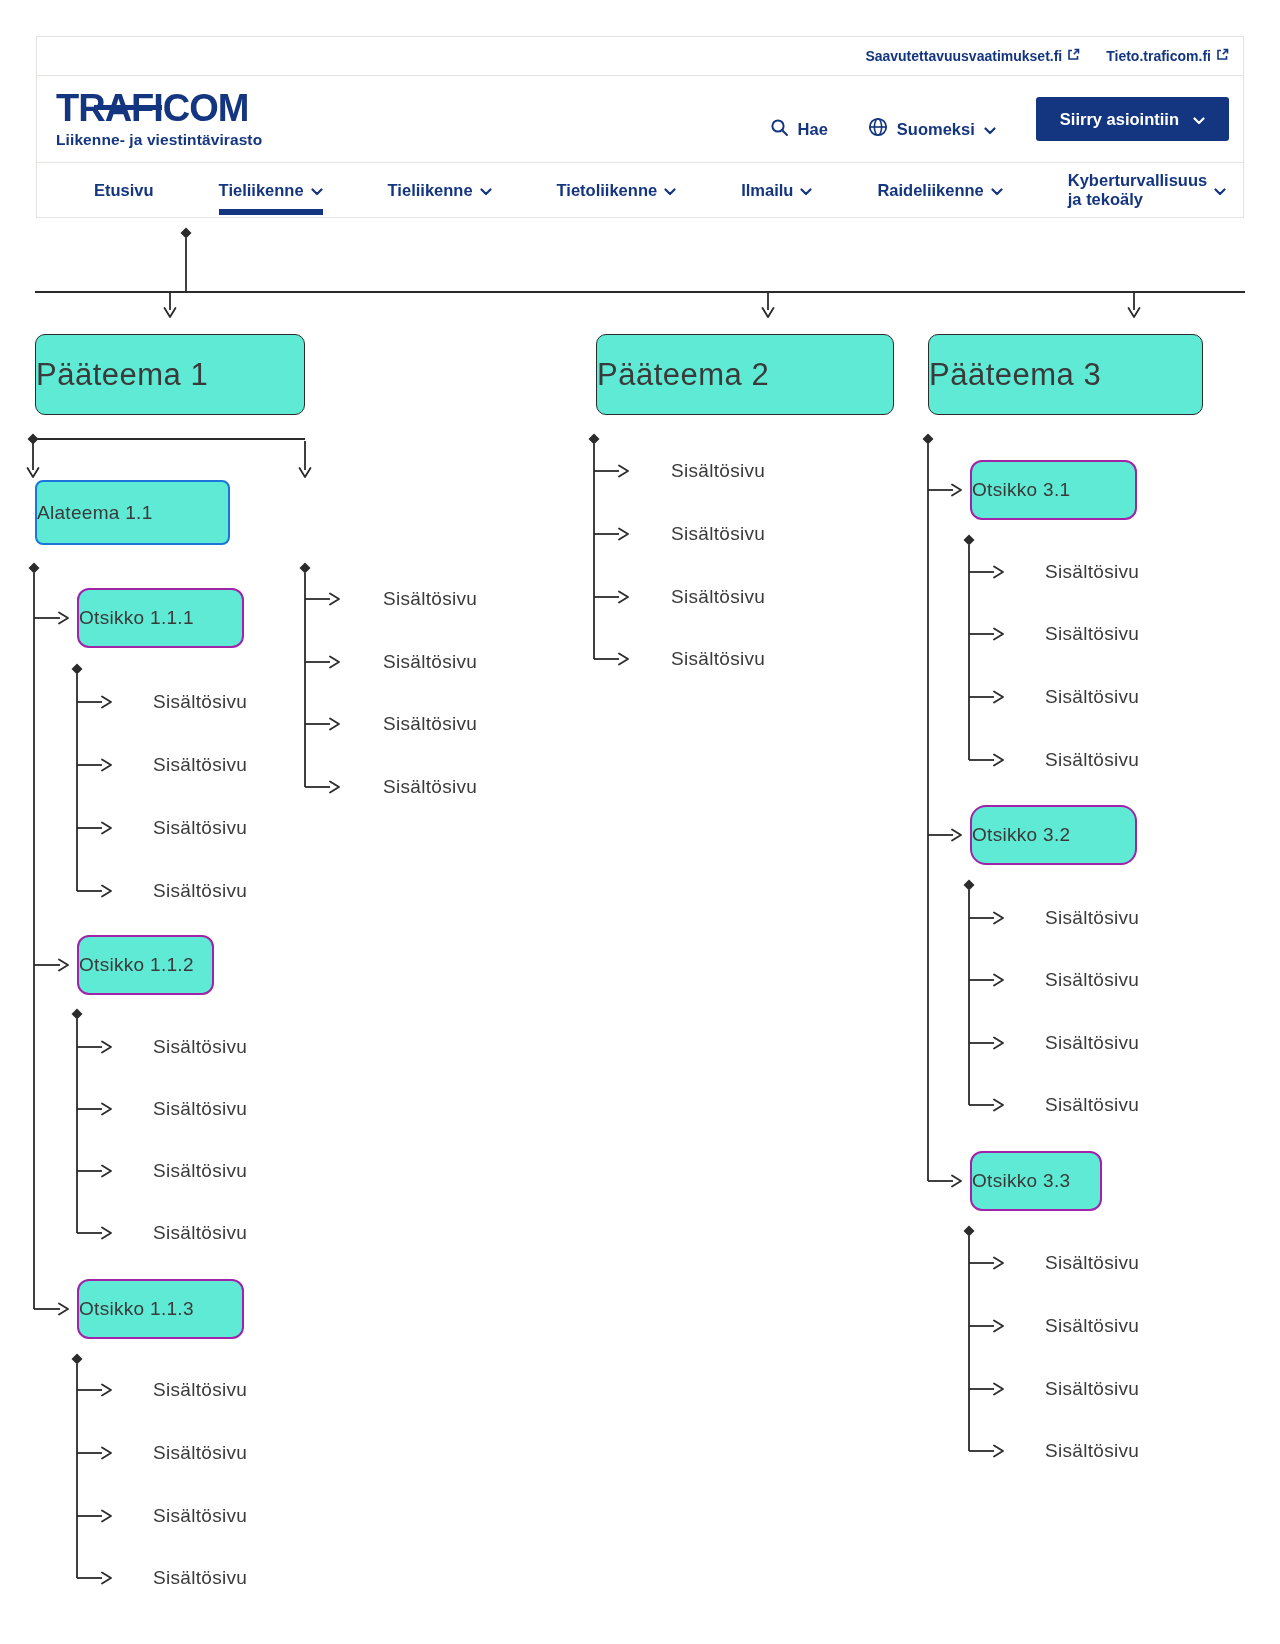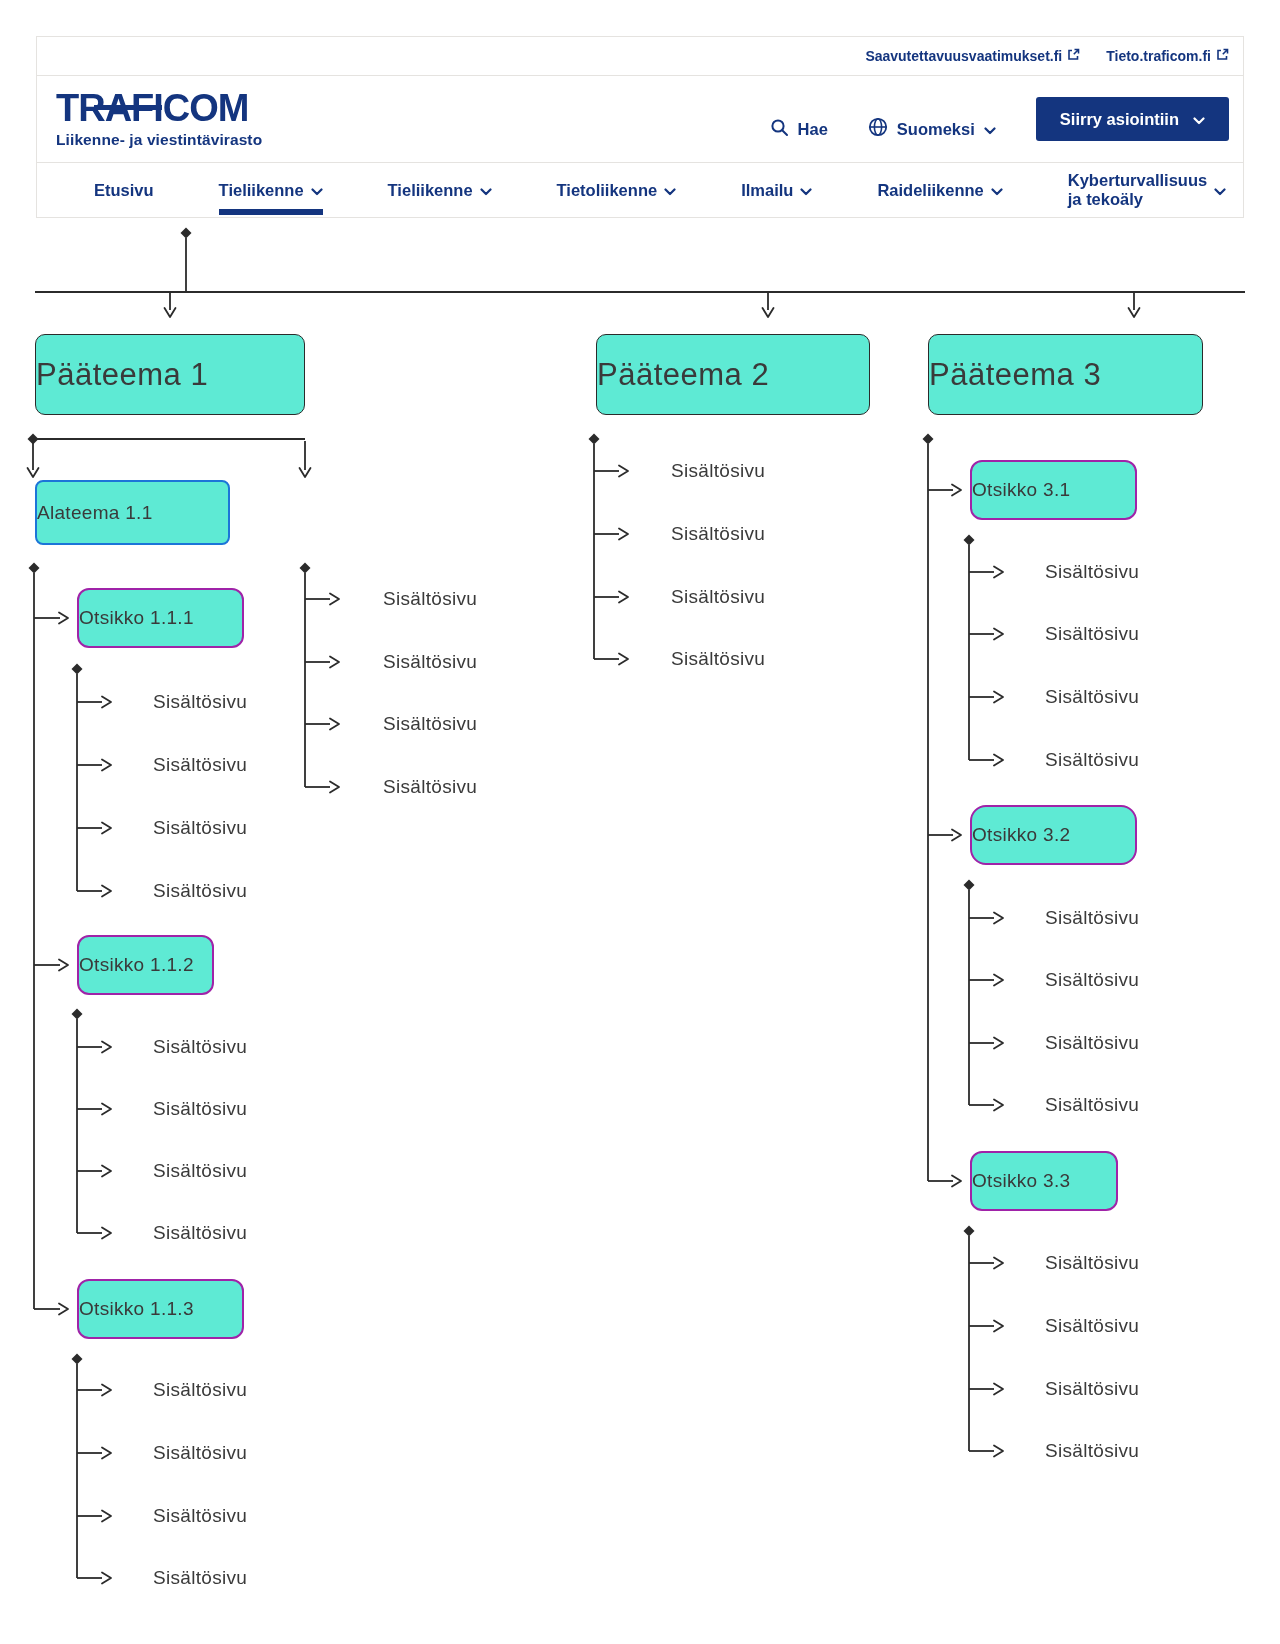--- a/index.html
+++ b/index.html
@@ -266,21 +266,21 @@
         <line x1="969" y1="1326" x2="994" y2="1326" stroke="#2B2B2B" stroke-width="1.8"></line>
         <path d="M994 1320.5 L1003 1326 L994 1331.5" fill="none" stroke="#2B2B2B" stroke-width="1.8" stroke-linecap="round" stroke-linejoin="round"></path>
         <line x1="969" y1="1389" x2="994" y2="1389" stroke="#2B2B2B" stroke-width="1.8"></line>
         <path d="M994 1383.5 L1003 1389 L994 1394.5" fill="none" stroke="#2B2B2B" stroke-width="1.8" stroke-linecap="round" stroke-linejoin="round"></path>
         <line x1="969" y1="1451" x2="994" y2="1451" stroke="#2B2B2B" stroke-width="1.8"></line>
         <path d="M994 1445.5 L1003 1451 L994 1456.5" fill="none" stroke="#2B2B2B" stroke-width="1.8" stroke-linecap="round" stroke-linejoin="round"></path>
       </svg>
       <div class="theme-box" style="left: 35px; top: 334px; width: 270px; height: 81px;">
         <span>Pääteema 1</span>
       </div>
-      <div class="theme-box" style="left: 596px; top: 334px; width: 274px; height: 81px;">
+      <div class="theme-box" style="left: 596px; top: 334px; width: 298px; height: 81px;">
         <span>Pääteema 2</span>
       </div>
       <div class="theme-box" style="left: 928px; top: 334px; width: 275px; height: 81px;">
         <span>Pääteema 3</span>
       </div>
       <div class="subtheme-box" style="left: 35px; top: 480px; width: 195px; height: 65px;">
         <span>Alateema 1.1</span>
       </div>
       <div class="heading-box" style="left: 77px; top: 588px; width: 167px; height: 60px;">
         <span>Otsikko 1.1.1</span>
@@ -310,21 +310,21 @@
       <span class="content-label" style="left: 671px; top: 471px;">Sisältösivu</span>
       <span class="content-label" style="left: 671px; top: 534px;">Sisältösivu</span>
       <span class="content-label" style="left: 671px; top: 597px;">Sisältösivu</span>
       <span class="content-label" style="left: 671px; top: 659px;">Sisältösivu</span>
       <div class="heading-box" style="left: 970px; top: 460px; width: 167px; height: 60px;">
         <span>Otsikko 3.1</span>
       </div>
       <div class="heading-box" style="left: 970px; top: 805px; width: 167px; height: 60px; border-radius: 16px;">
         <span>Otsikko 3.2</span>
       </div>
-      <div class="heading-box" style="left: 970px; top: 1151px; width: 148px; height: 60px;">
+      <div class="heading-box" style="left: 970px; top: 1151px; width: 132px; height: 60px;">
         <span>Otsikko 3.3</span>
       </div>
       <span class="content-label" style="left: 1045px; top: 572px;">Sisältösivu</span>
       <span class="content-label" style="left: 1045px; top: 634px;">Sisältösivu</span>
       <span class="content-label" style="left: 1045px; top: 697px;">Sisältösivu</span>
       <span class="content-label" style="left: 1045px; top: 760px;">Sisältösivu</span>
       <span class="content-label" style="left: 1045px; top: 918px;">Sisältösivu</span>
       <span class="content-label" style="left: 1045px; top: 980px;">Sisältösivu</span>
       <span class="content-label" style="left: 1045px; top: 1043px;">Sisältösivu</span>
       <span class="content-label" style="left: 1045px; top: 1105px;">Sisältösivu</span>

